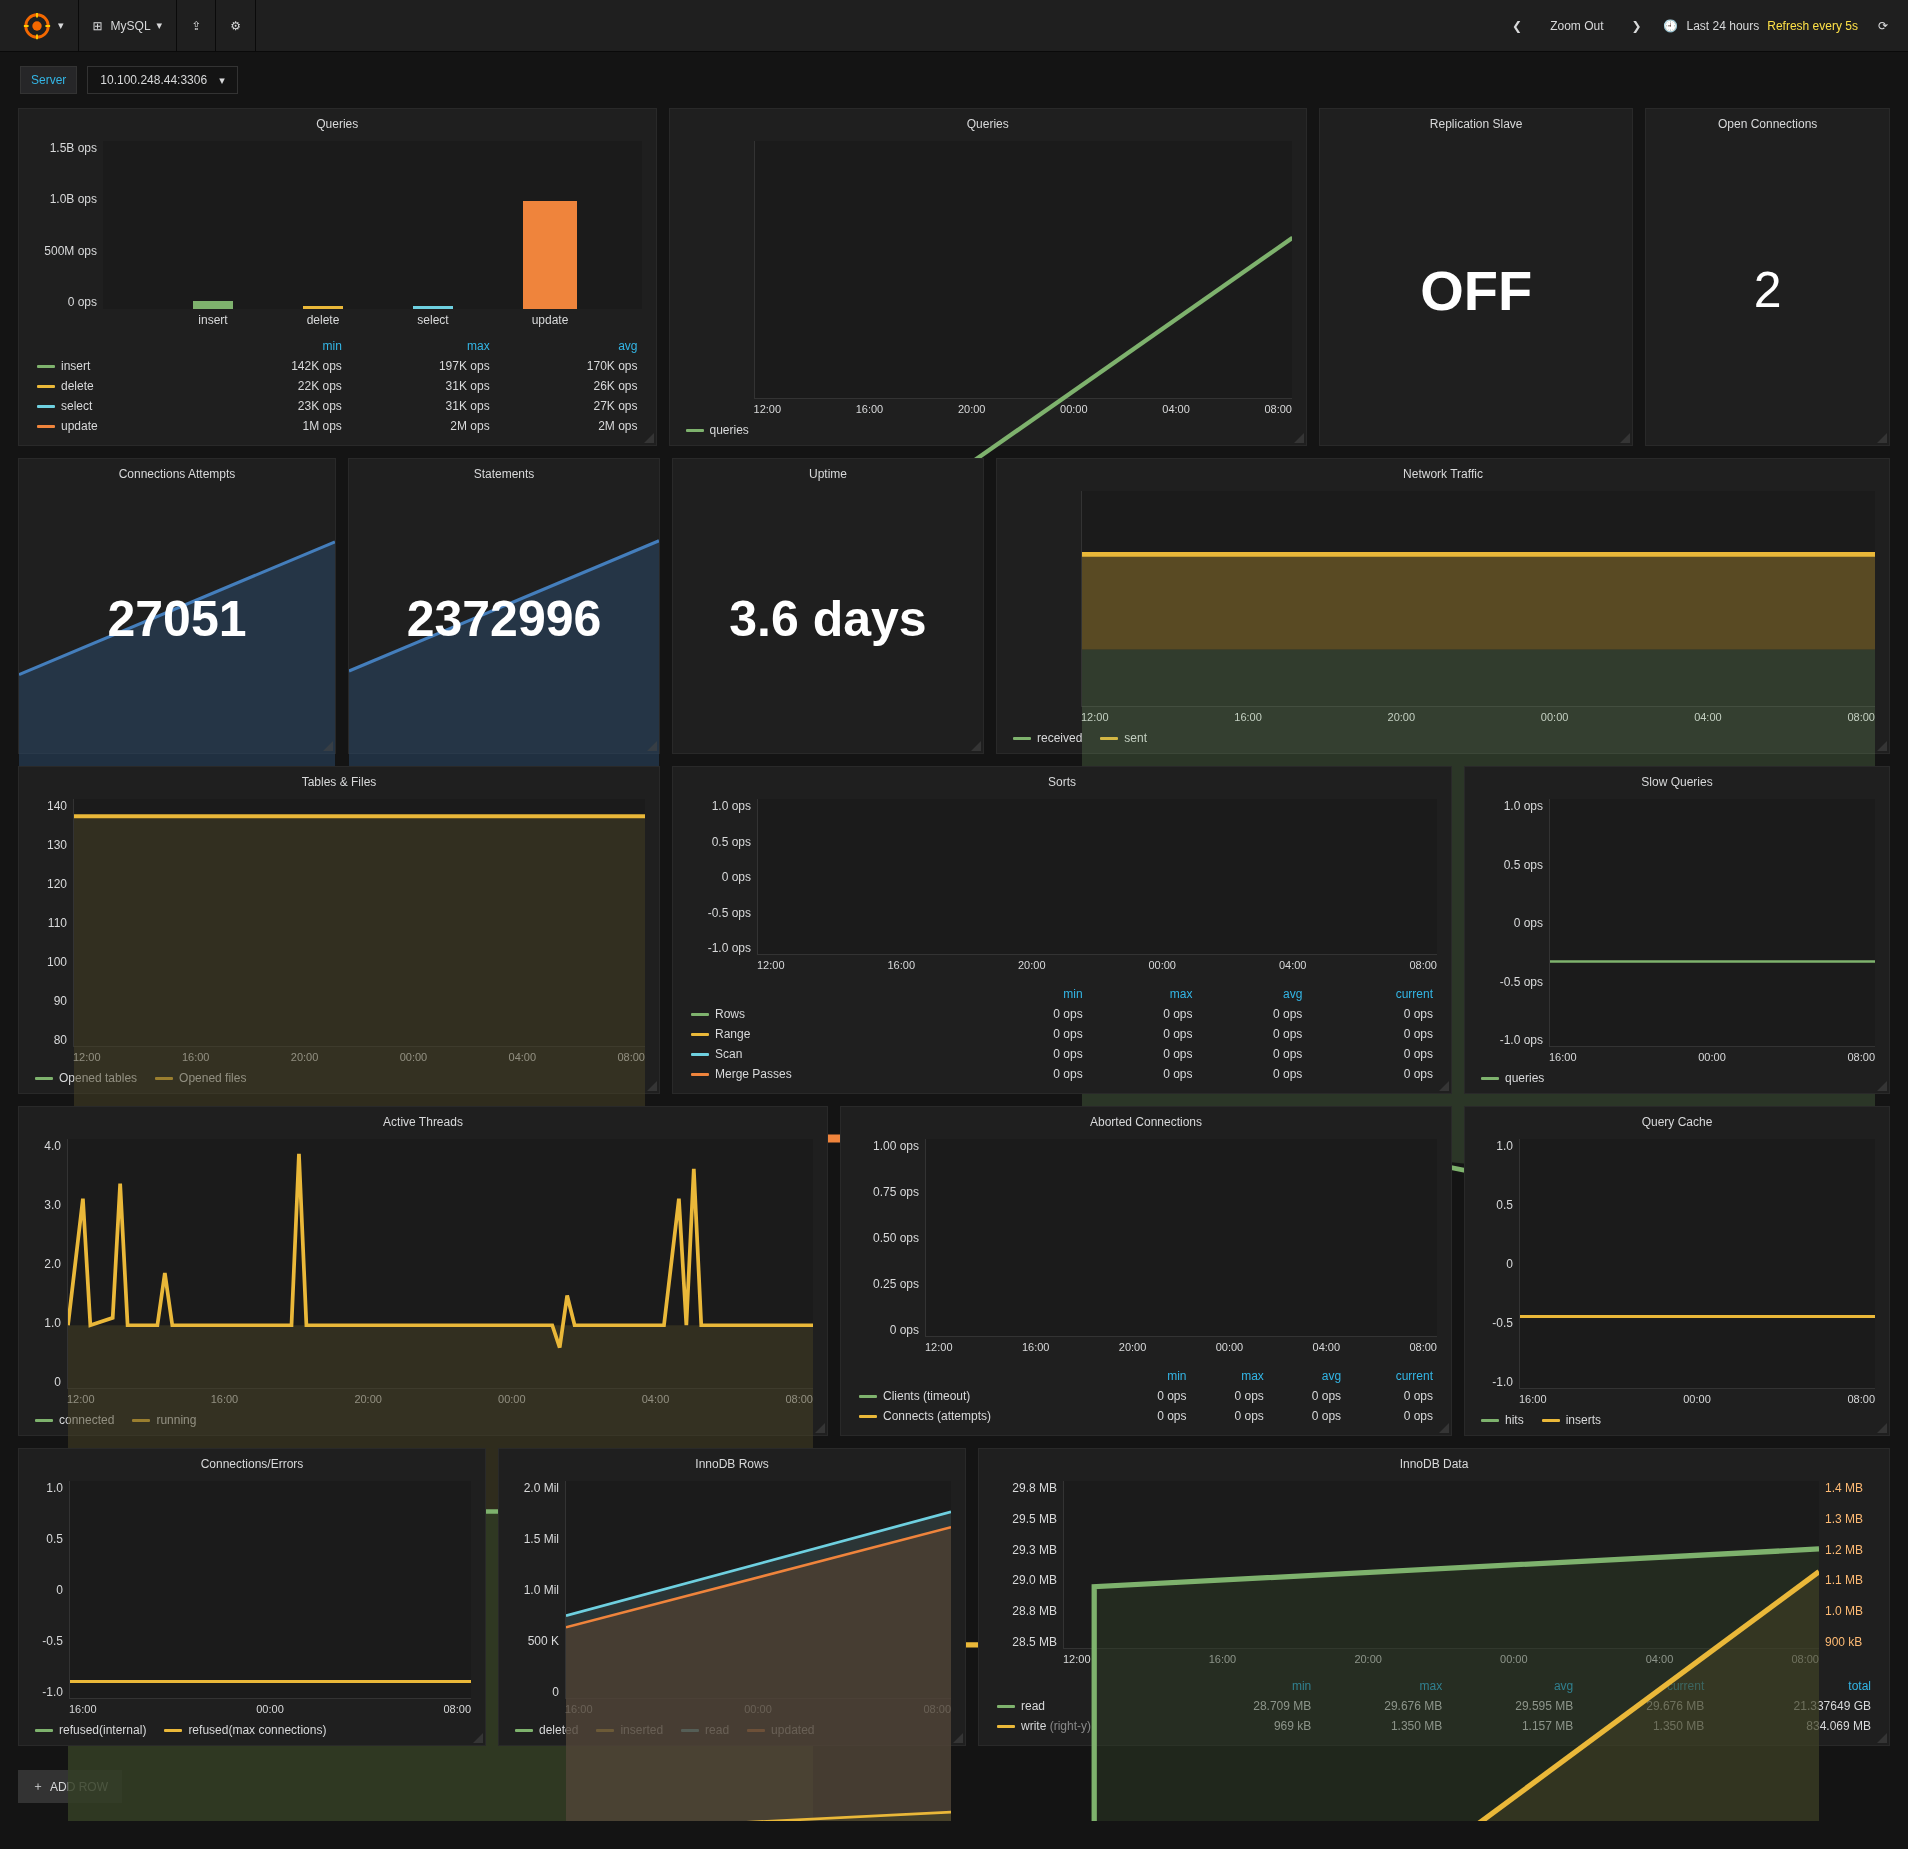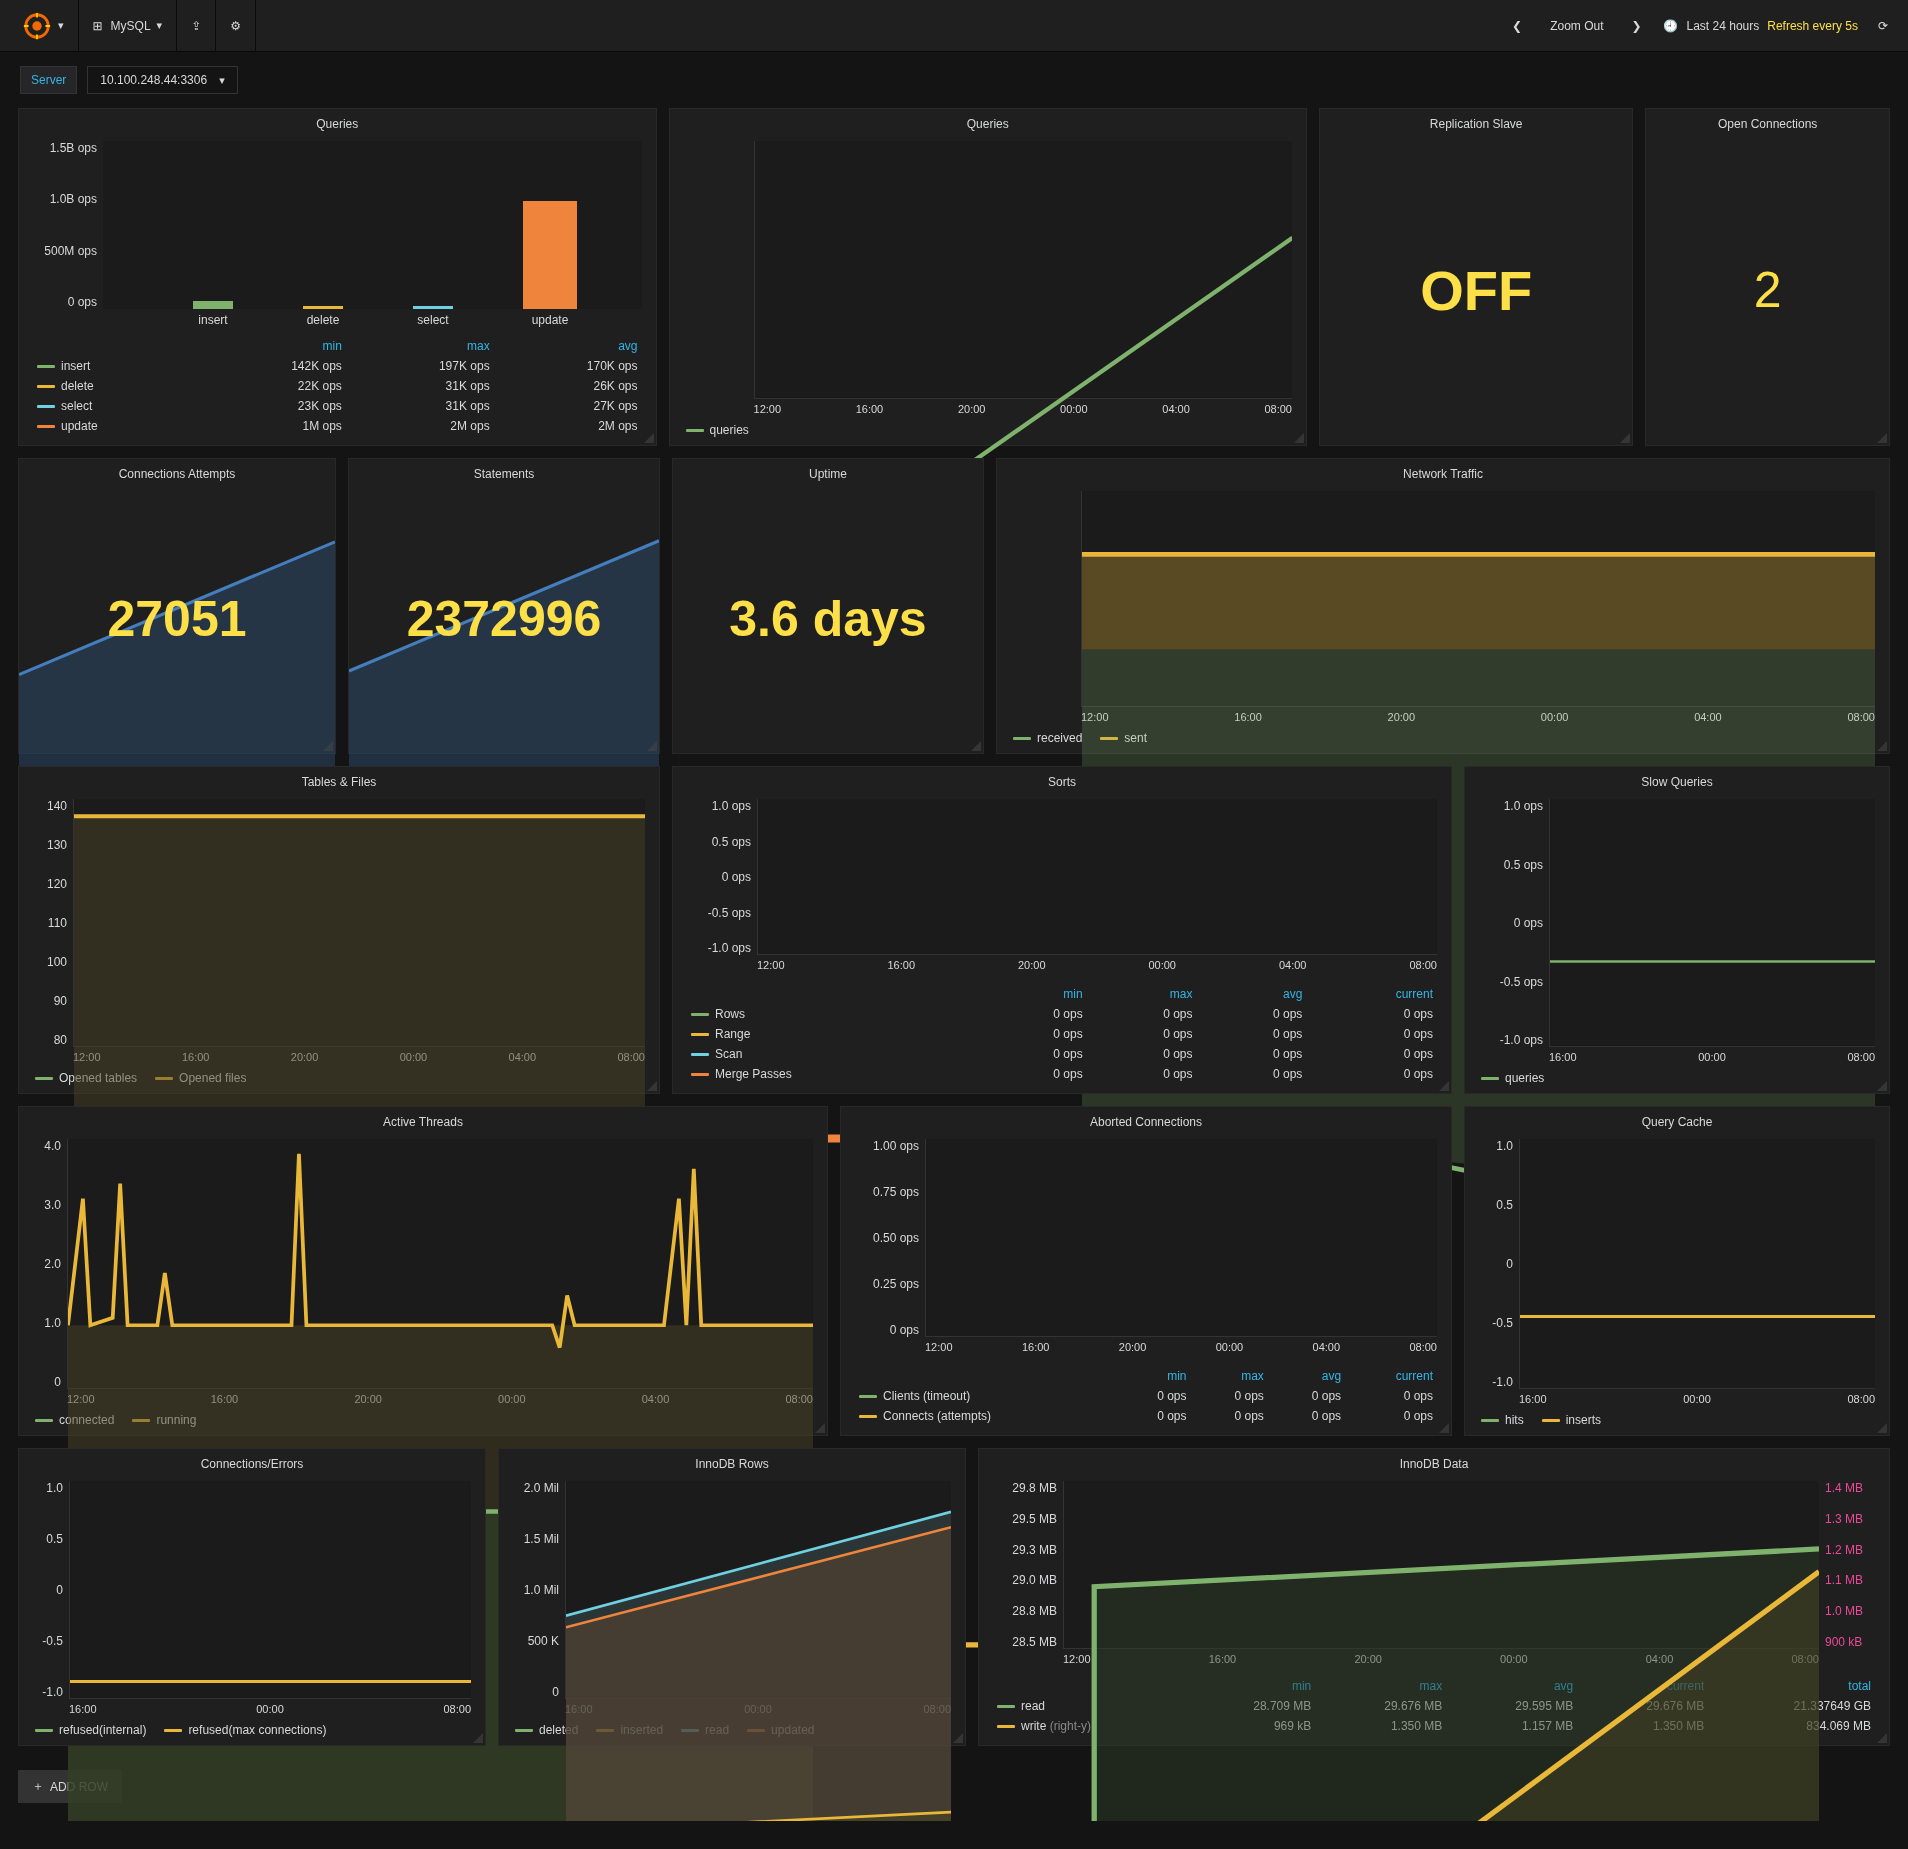--- a/index.html
+++ b/index.html
@@ -15,29 +15,29 @@
 .var-label { background: #262628; border: 1px solid #333; padding: 6px 10px; color: #33b5e5; }
 .var-value { background: #141414; border: 1px solid #333; padding: 6px 12px; color: #d8d9da; display: flex; align-items: center; gap: 12px; cursor: pointer; }
 .dash { padding: 0 18px 18px 18px; display: flex; flex-direction: column; gap: 12px; }
 .row { display: flex; gap: 12px; }
 .panel { background: #1f1f1f; border: 1px solid #292929; position: relative; display: flex; flex-direction: column; }
 .panel-title { text-align: center; padding: 8px 0 4px 0; color: #d8d9da; font-weight: normal; }
 .resize { position: absolute; right: 2px; bottom: 2px; width: 0; height: 0; border-style: solid; border-width: 0 0 10px 10px; border-color: transparent transparent #444 transparent; opacity: .6; }
 .flex-body { flex: 1; display: flex; flex-direction: column; padding: 6px 10px 8px 10px; }
 .mini-chart { flex: 1; position: relative; }
 .yaxis { position: absolute; left: 0; top: 0; bottom: 0; width: 74px; display: flex; flex-direction: column; justify-content: space-between; text-align: right; color: #d8d9da; font-size: 12px; padding-right: 6px; }
-.yaxis-r { position: absolute; right: 0; top: 0; bottom: 0; width: 60px; display: flex; flex-direction: column; justify-content: space-between; text-align: left; color: #ec4899; font-size: 12px; padding-left: 6px; }
+.yaxis-r { position: absolute; right: 0; top: 0; bottom: 0; width: 60px; display: flex; flex-direction: column; justify-content: space-between; text-align: left; color: #fdba74; font-size: 12px; padding-left: 6px; }
 .plot { position: absolute; left: 74px; right: 4px; top: 0; bottom: 0; background: #1b1b1b; border-left: 1px solid #333; border-bottom: 1px solid #333; }
 .plot.with-right { right: 60px; }
 .xaxis { display: flex; justify-content: space-between; color: #d8d9da; font-size: 11px; padding: 4px 4px 4px 74px; }
 .xaxis.with-right { padding-right: 60px; }
 .legend-row { display: flex; gap: 18px; flex-wrap: wrap; padding: 4px 0 0 6px; align-items: center; }
 .swatch { width: 18px; height: 3px; display: inline-block; margin-right: 6px; vertical-align: middle; border-radius: 1px; }
 .legend-item { display: flex; align-items: center; font-size: 12px; color: #d8d9da; }
-.singlestat { flex: 1; display: flex; align-items: center; justify-content: center; font-size: 50px; font-weight: 400; color: #fde047; position: relative; }
+.singlestat { flex: 1; display: flex; align-items: center; justify-content: center; font-size: 50px; font-weight: 400; color: #ffffff; position: relative; }
 .sparkbg { position: absolute; left: 0; right: 0; bottom: 0; top: 0; }
 .stats-table { width: 100%; font-size: 12px; color: #d8d9da; }
 .stats-table th { color: #33b5e5; text-align: right; font-weight: normal; padding: 2px 6px; }
 .stats-table td { text-align: right; padding: 2px 6px; }
 .stats-table td.lbl { text-align: left; }
 .bar { position: absolute; bottom: 0; width: 40px; }
 .bar-label { position: absolute; bottom: -18px; width: 80px; text-align: center; font-size: 12px; color: #d8d9da; transform: translateX(-20px); }
 svg.area { position: absolute; inset: 0; }
 .addrow { background: #333; border: none; color: #d8d9da; padding: 8px 14px; font-size: 12px; cursor: pointer; margin: 6px 18px 18px 18px; display: inline-flex; gap: 6px; align-items: center; }
 .chev { font-size: 11px; }

